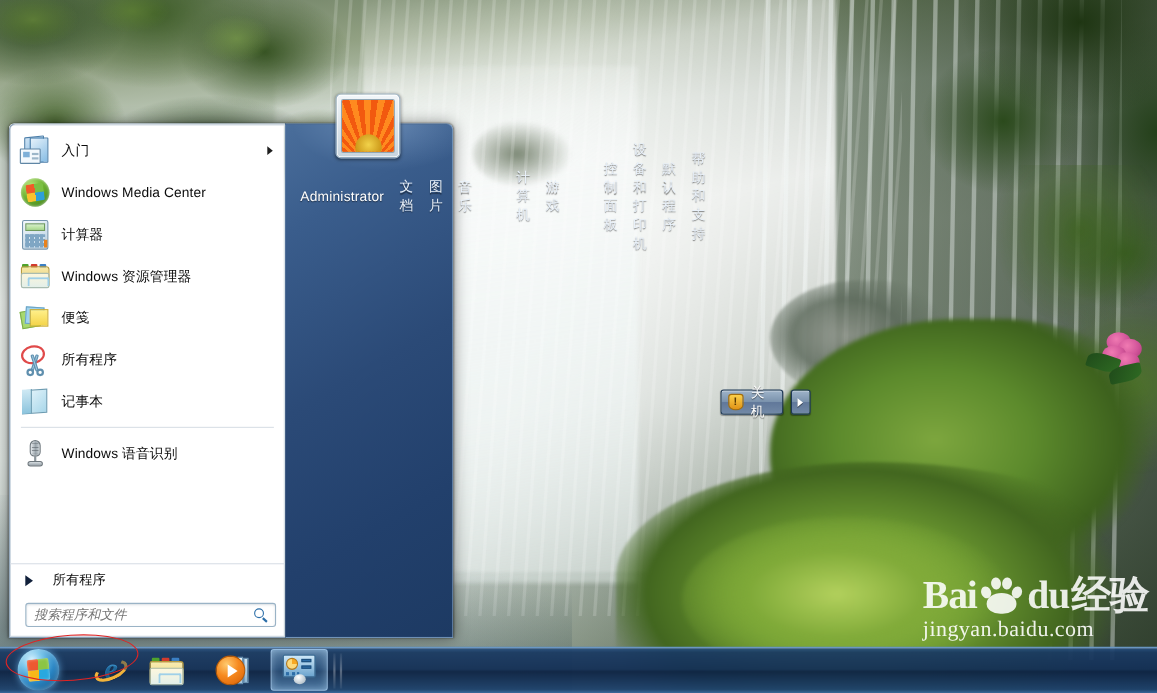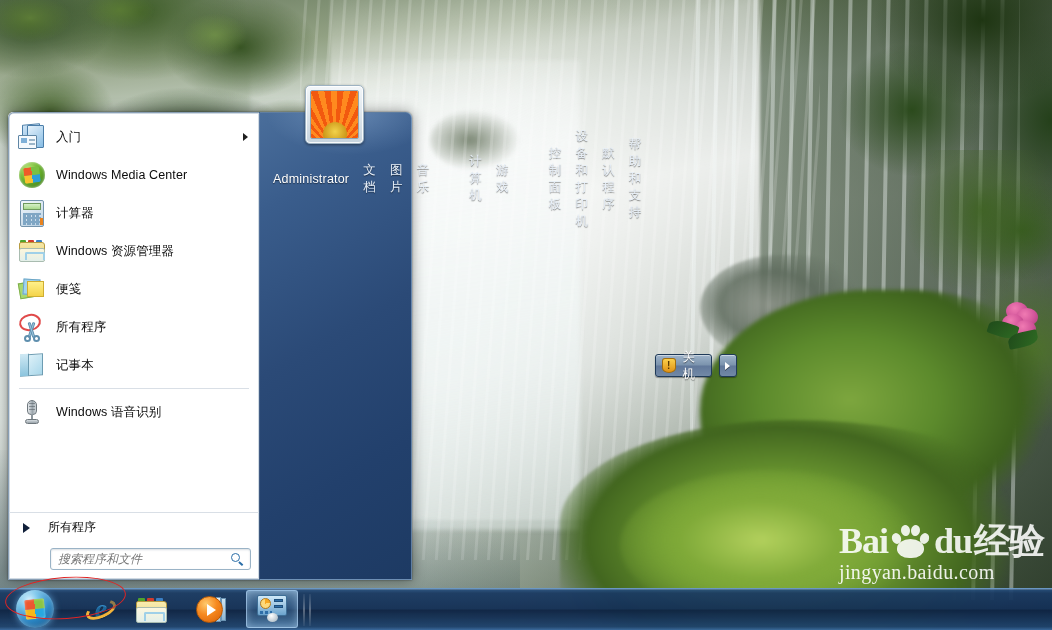--- a/index.html
+++ b/index.html
@@ -258,21 +258,21 @@
     width:0; height:0; border-left:7px solid #11203a;
     border-top:5px solid transparent; border-bottom:5px solid transparent; margin-right:18px;
   }
   .sm-allprograms .lbl { font-size:12px; color:#0b0b0b;font-family:Liberation Mono, monospace; }
 
   
   .sm-searchwrap { padding:6px 8px 9px 14px; }
   .sm-search {
     position:relative; height:22px; border:1px solid #9ab3c6; border-radius:3px;
     background:#fff; box-shadow: inset 0 1px 2px rgba(100,120,140,.25);
-    display:flex; align-items:center;margin-left:27px;
+    display:flex; align-items:center;
   }
   .sm-search input {
     border:none; outline:none; width:100%; height:100%;
     padding:0 24px 0 7px; font-size:12px; font-style:italic; color:#707070;
     font-family:"Liberation Sans", sans-serif; background:transparent;
   }
   .sm-search .mag {
     position:absolute; right:6px; top:4px; width:13px; height:13px;
   }
   .sm-search .mag .c { position:absolute; left:0; top:0; width:9px; height:9px; border:1.6px solid #2b6ea8; border-radius:50%; }

